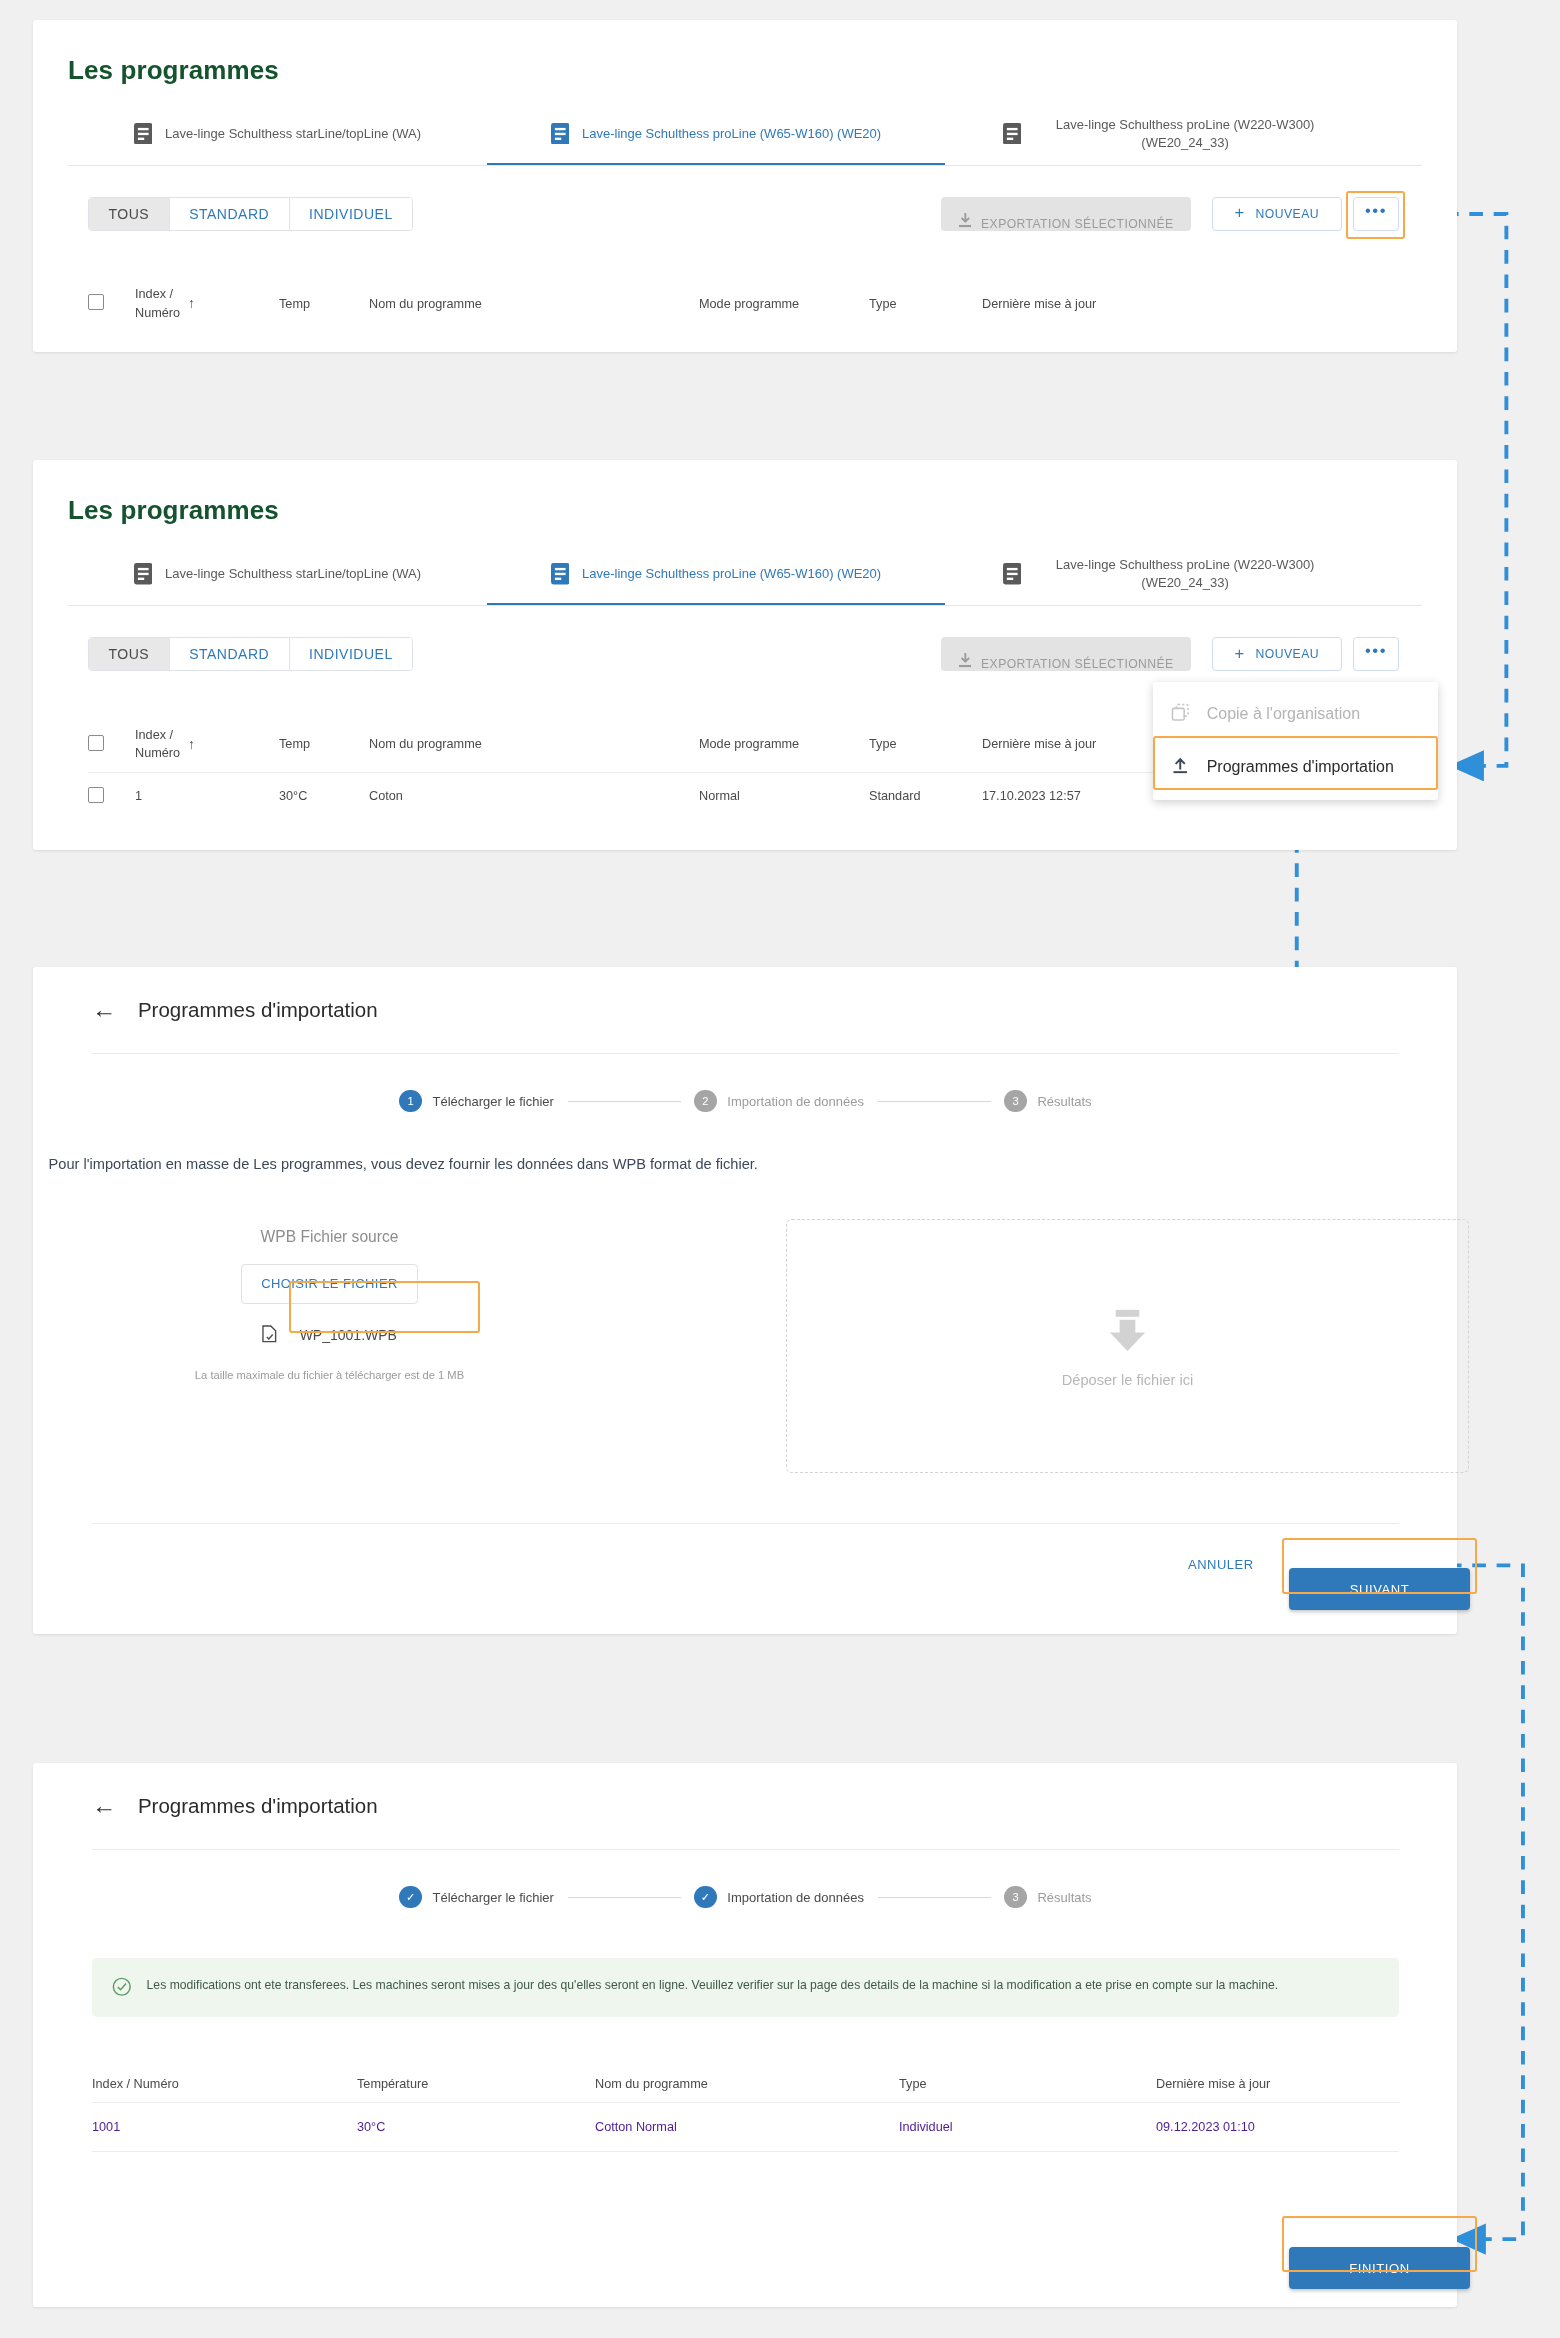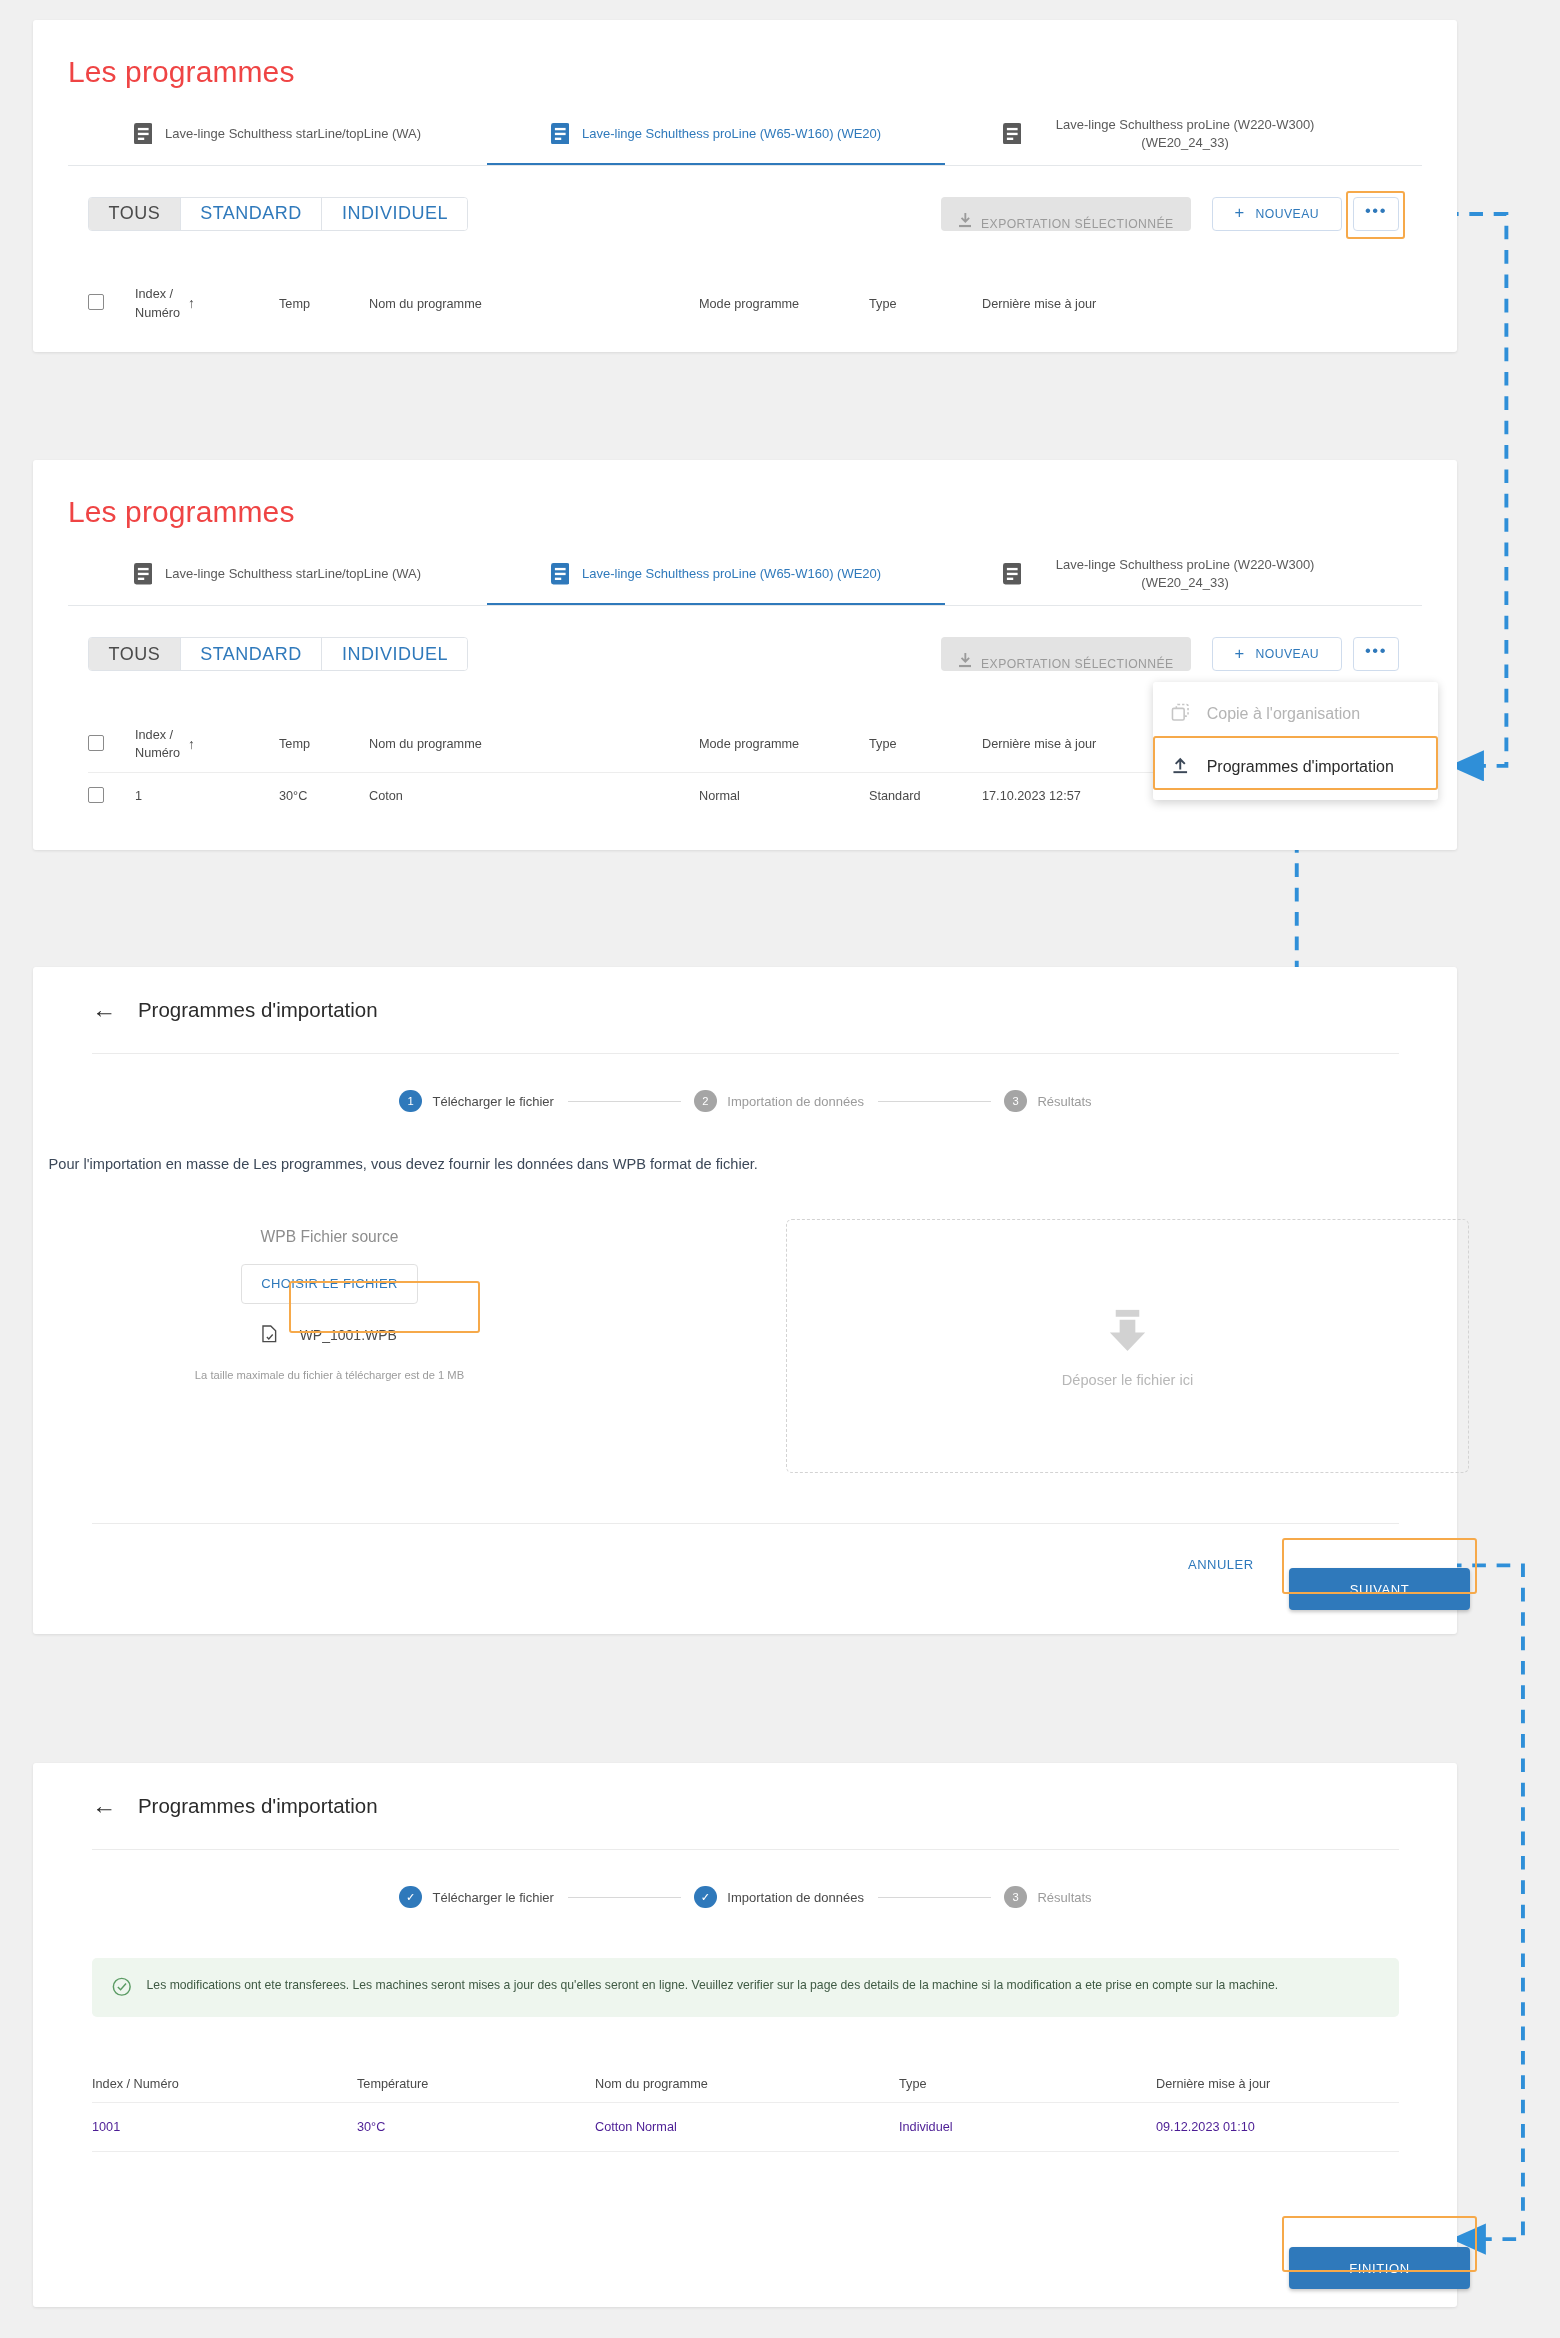--- a/index.html
+++ b/index.html
@@ -16,23 +16,23 @@
   
   .panel{
     position:absolute;
     background:#ffffff;
     border-radius:2.9px;
     box-shadow:0 1px 2.9px rgba(0,0,0,.09);
   }
 
   
   .page-title{
-    font-size:30px;
-    font-weight:400;
-    color:#ef4444;
+    font-size:26px;
+    font-weight:700;
+    color:#14532d;
     letter-spacing:0.1px;
   }
 
   
   .tabs{
     display:flex;
     align-items:flex-end;
     border-bottom:1px solid #e4e7ea;
     height:60px;
   }
@@ -61,21 +61,21 @@
   .seg{
     display:inline-flex;
     border:1px solid #dfe3e8;
     border-radius:3.9px;
     overflow:hidden;
     height:34px;
   }
   .seg div{
     display:flex; align-items:center; justify-content:center;
     padding:0 19.5px;
-    font-size:18px;
+    font-size:14px;
     letter-spacing:0.5px;
     color:#2f79bb;
     background:#fff;
     border-right:1px solid #dfe3e8;
     cursor:pointer;
   }
   .seg div:last-child{ border-right:none; }
   .seg div.on{ background:#e8e8e8; color:#4a4a4a; }
 
   

